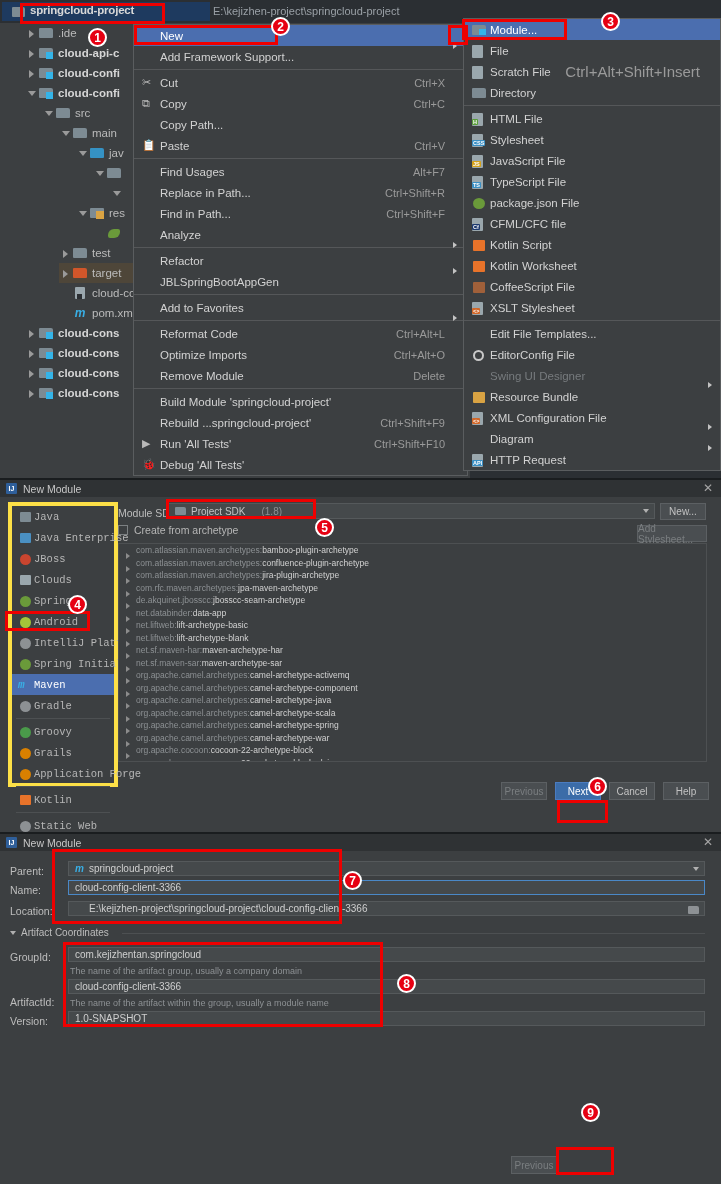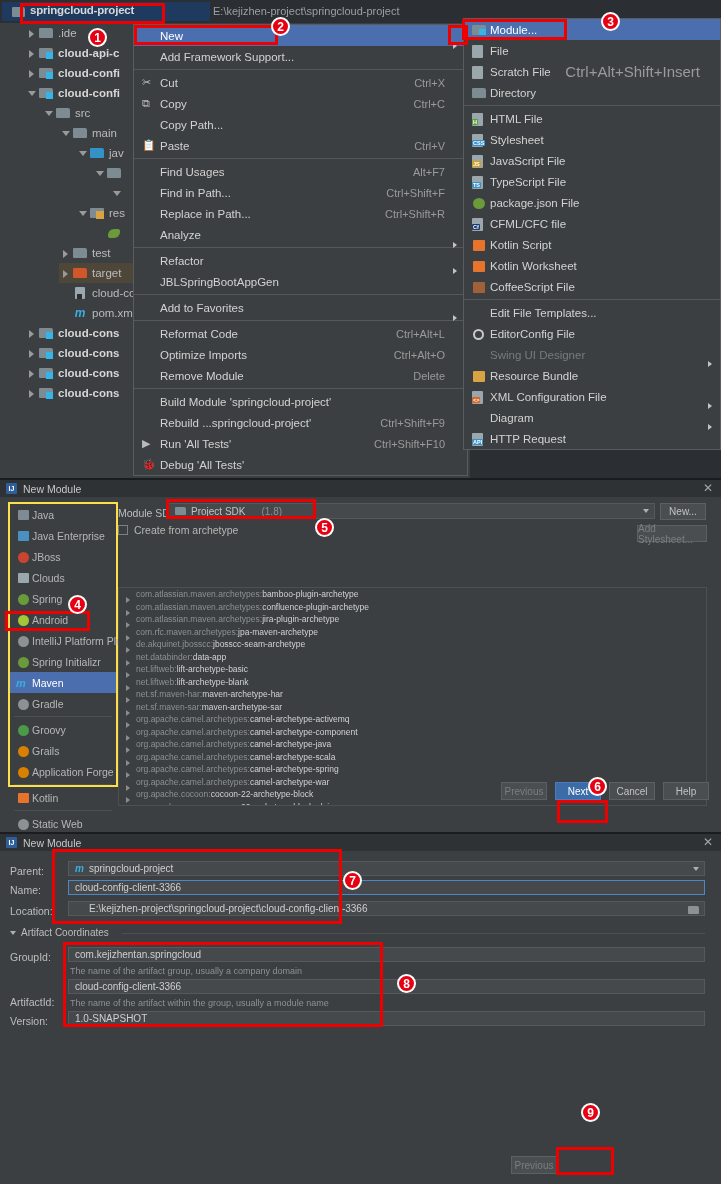--- a/index.html
+++ b/index.html
@@ -74,40 +74,40 @@
   .icn-folder { position:absolute; left:2px; top:2px; width:14px; height:10px; background:#7d8b93; border-radius:1px 2px 1px 1px; }
   .icn-folder.m::after { content:""; position:absolute; left:7px; top:4px; width:7px; height:6px; background:#35b4e8; }
   .gear { position:absolute; left:3px; top:2px; width:11px; height:11px; border-radius:50%; border:2.5px solid #c9c9c9; }
 
   
   #panel2 { position:absolute; left:0; top:478px; width:721px; height:352px; background:#3c3f41; border-top:2px solid #1a1d1f; }
   .dlg-bar { position:absolute; left:0; top:0; width:721px; height:17px; background:#2f3234; }
   .dlg-ic { position:absolute; left:6px; top:3px; width:11px; height:11px; background:#2f5f9a; border-radius:1px; font-size:7px; color:#fff; text-align:center; line-height:11px; font-weight:bold; }
   .dlg-title { position:absolute; left:23px; top:3px; font-size:10.5px; color:#c7c7c7; }
   .dlg-close { position:absolute; right:8px; top:2px; font-size:12px; color:#a5a5a5; line-height:13px; }
-  .mod-left { position:absolute; left:8px; top:22px; width:110px; height:285px; background:#3c3f41; border:2px solid #fde047; }
+  .mod-left { position:absolute; left:8px; top:22px; width:110px; height:285px; background:#3c3f41; border:4px solid #fde047;font-family:Liberation Mono, monospace; }
   .ml-row { height:21px; display:flex; align-items:center; padding-left:6px; font-size:10.5px; color:#b6b6b6; white-space:nowrap; }
   .ml-row.sel { background:#4b6eaf; color:#fff; }
   .ml-ic { width:16px; flex:0 0 16px; height:12px; position:relative; }
   .ml-dot { position:absolute; left:2px; top:1px; width:11px; height:11px; border-radius:50%; }
   .ml-sq { position:absolute; left:2px; top:1px; width:11px; height:10px; border-radius:1px; }
   .ml-sepline { height:1px; background:#4d5052; margin:2px 4px; }
   .sdk-label { position:absolute; left:118px; top:27px; font-size:10.5px; color:#bdbdbd; }
   .sdk-combo { position:absolute; left:168px; top:23px; width:487px; height:16px; background:#45494b; border:1px solid #55595b; display:flex; align-items:center; padding-left:6px; font-size:10px; color:#c3c3c3; }
   .sdk-combo .folder-mini { width:11px; height:8px; background:#7d8b93; border-radius:1px 2px 1px 1px; margin-right:5px; }
   .sdk-combo .dim { color:#8d9194; margin-left:16px; }
   .sdk-caret { position:absolute; right:5px; top:5px; border-top:4px solid #b0b0b0; border-left:3.5px solid transparent; border-right:3.5px solid transparent; }
   .btn { background:#4a4e51; border:1px solid #5c6063; color:#c2c2c2; font-size:10px; height:17px; display:inline-flex; align-items:center; justify-content:center; }
   .btn.pri { background:#3b6ca8; border-color:#4b7cc0; color:#fff; }
   .btn.dis { color:#7a7e80; }
   .new-btn { position:absolute; left:660px; top:23px; width:46px; }
   .archetype-btn { position:absolute; left:637px; top:45px; width:70px; }
   .chk-row { position:absolute; left:118px; top:44px; display:flex; align-items:center; font-size:10.5px; color:#b6b6b6; }
   .chk-box { width:10px; height:10px; border:1px solid #7c8082; background:#3c3f41; margin-right:6px; }
-  .arch-list { position:absolute; left:118px; top:63px; width:589px; height:219px; background:#3c3f41; border:1px solid #4d5052; overflow:hidden;margin-top:44px; }
+  .arch-list { position:absolute; left:118px; top:63px; width:589px; height:219px; background:#3c3f41; border:1px solid #4d5052; overflow:hidden; }
   .arch-row { height:12.5px; display:flex; align-items:center; padding-left:4px; font-size:8.5px; white-space:nowrap; }
   .arch-arw { width:13px; flex:0 0 13px; position:relative; }
   .arch-arw::after { content:""; position:absolute; left:3px; top:3px; border-left:4px solid #8c8c8c; border-top:3px solid transparent; border-bottom:3px solid transparent; }
   .arch-g { color:#8d9194; }
   .arch-a { color:#d2d2d2; font-weight:normal; }
   .p2-btnrow { position:absolute; right:12px; top:302px; display:flex; gap:8px; }
   .p2-btnrow .btn { width:46px; height:18px; }
 
   
   #panel3 { position:absolute; left:0; top:832px; width:721px; height:352px; background:#3c3f41; border-top:2px solid #1a1d1f; }
@@ -278,28 +278,28 @@
         </div>
         <div class="sep"></div>
         <div class="mi">
           <span class="mi-ic"></span>
           <span class="mi-lbl">Find Usages</span>
           <span class="mi-key">Alt+F7</span>
           <span class="mi-arw"></span>
         </div>
         <div class="mi">
           <span class="mi-ic"></span>
+          <span class="mi-lbl">Replace in Path...</span>
+          <span class="mi-key">Ctrl+Shift+R</span>
+          <span class="mi-arw"></span>
+        </div>
+        <div class="mi">
+          <span class="mi-ic"></span>
           <span class="mi-lbl">Find in Path...</span>
           <span class="mi-key">Ctrl+Shift+F</span>
-          <span class="mi-arw"></span>
-        </div>
-        <div class="mi">
-          <span class="mi-ic"></span>
-          <span class="mi-lbl">Replace in Path...</span>
-          <span class="mi-key">Ctrl+Shift+R</span>
           <span class="mi-arw"></span>
         </div>
         <div class="mi">
           <span class="mi-ic"></span>
           <span class="mi-lbl">Analyze</span>
           <span class="mi-arw on"></span>
         </div>
         <div class="sep"></div>
         <div class="mi">
           <span class="mi-ic"></span>
@@ -450,20 +450,28 @@
             <span class="badge-sq" style="background: rgb(232, 115, 42);"></span>
           </span>
           <span class="slbl">Kotlin Worksheet</span>
           <span class="sarw"></span>
         </div>
         <div class="mi">
           <span class="si">
             <span class="badge-sq" style="background: rgb(160, 96, 58);"></span>
           </span>
           <span class="slbl">CoffeeScript File</span>
+          <span class="sarw"></span>
+        </div>
+        <div class="mi">
+          <span class="si">
+            <span class="badge-file"></span>
+            <span class="badge-tag" style="background: rgb(210, 104, 42);">&lt;&gt;</span>
+          </span>
+          <span class="slbl">XSLT Stylesheet</span>
           <span class="sarw"></span>
         </div>
         <div class="sep"></div>
         <div class="mi">
           <span class="si"></span>
           <span class="slbl">Edit File Templates...</span>
           <span class="sarw"></span>
         </div>
         <div class="mi">
           <span class="si">

